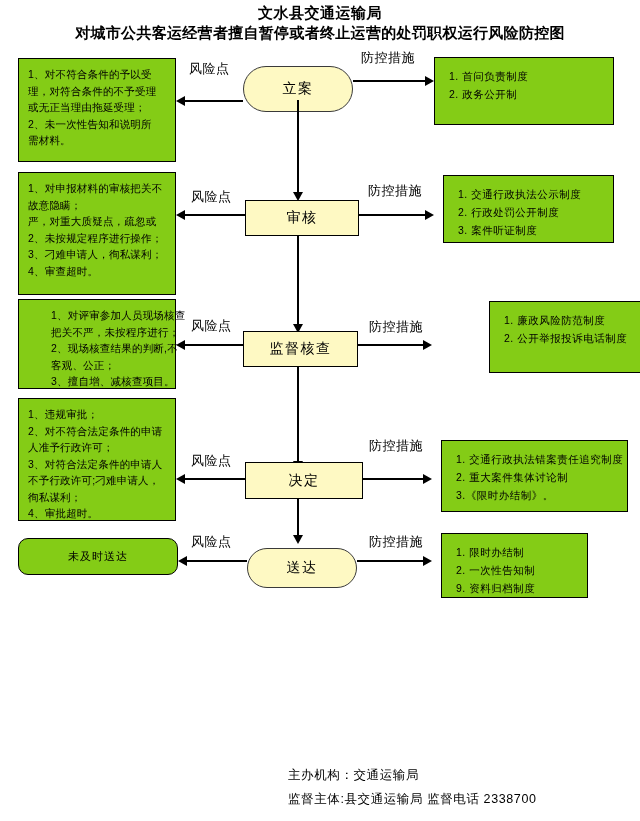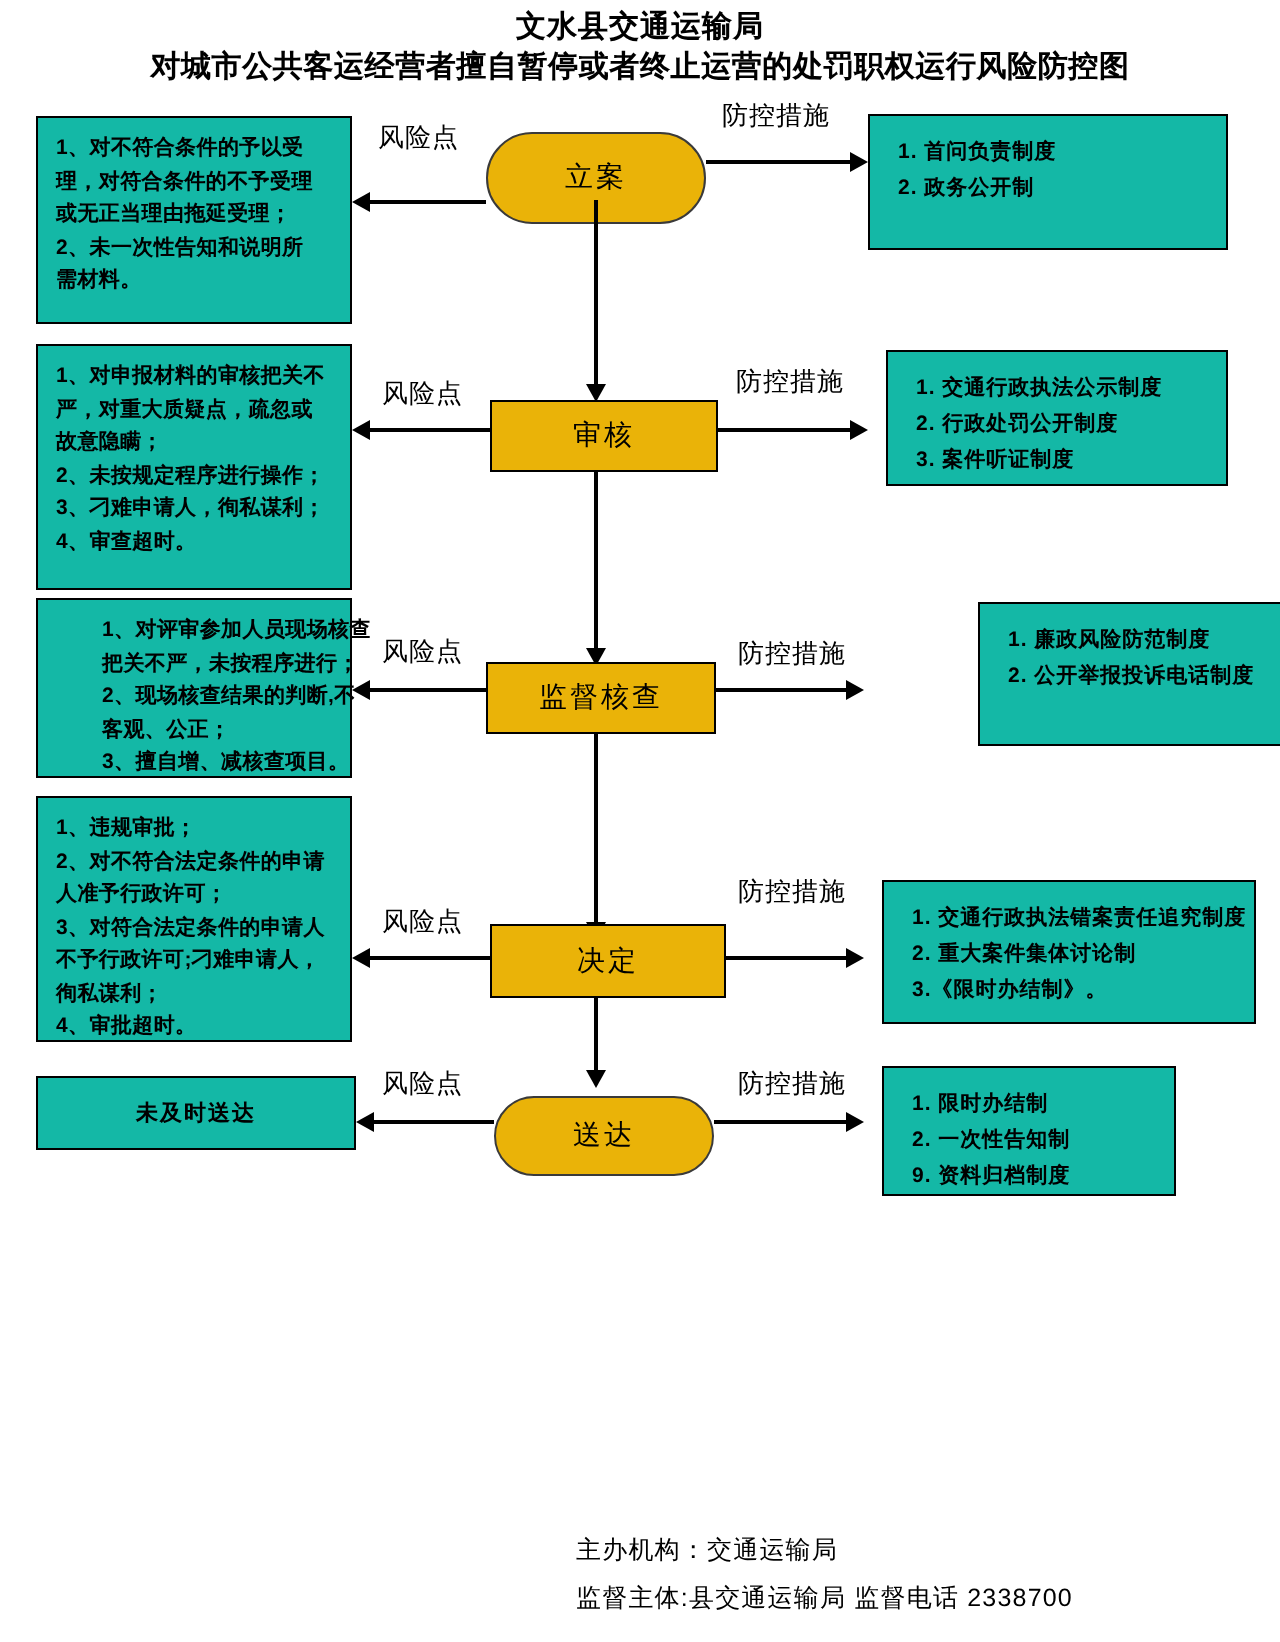--- a/index.html
+++ b/index.html
@@ -37,23 +37,22 @@
     width: 640px;
     text-align: center;
     font-size: 15px;
     font-weight: bold;
     letter-spacing: 0.3px;
   }
   
   .box {
     position: absolute;
     border: 1.6px solid #000;
-    background: #14b8a6;
+    background: #84cc16;
     box-sizing: border-box;
-    font-weight: bold;
   }
   .risk-box {
     padding: 7px 8px 4px 9px;
   }
   .risk-box .ln {
     font-size: 10.5px;
     line-height: 16.5px;
     white-space: nowrap;
     letter-spacing: 0.2px;
   }
@@ -63,30 +62,31 @@
   .meas-box .ln {
     font-size: 10.5px;
     line-height: 18px;
     white-space: nowrap;
     letter-spacing: 0.5px;
   }
   .simple-box {
     display: flex;
     align-items: center;
     justify-content: center;
+    border-radius: 10px;
   }
   .simple-box .ln {
     font-size: 11px;
     letter-spacing: 1px;
   }
   
   .node {
     position: absolute;
     border: 1.6px solid #000;
-    background: #eab308;
+    background: #fef9c3;
     box-sizing: border-box;
     display: flex;
     align-items: center;
     justify-content: center;
     font-size: 14px;
     letter-spacing: 1.5px;
   }
   .node.rounded {
     border-radius: 26px;
     border-color: #3a3a3a;
@@ -166,22 +166,22 @@
 
   <div class="hline" style="left:353px; top:80px; width:72px;"></div>
   <div class="arrow-right" style="left:425px; top:76px;"></div>
   <div class="edge-label" style="left:360px; top:49px;">防控措施</div>
 
   <div class="vline" style="left:297px; top:100px; height:92px;"></div>
   <div class="arrow-down" style="left:293px; top:192px;"></div>
 
   <div class="box risk-box" style="left:18px; top:172px; width:158px; height:123px;">
     <div class="ln">1、对申报材料的审核把关不</div>
+    <div class="ln">故意隐瞒；</div>
     <div class="ln">严，对重大质疑点，疏忽或</div>
-    <div class="ln">故意隐瞒；</div>
     <div class="ln">2、未按规定程序进行操作；</div>
     <div class="ln">3、刁难申请人，徇私谋利；</div>
     <div class="ln">4、审查超时。</div>
   </div>
 
   <div class="node" style="left:245px; top:200px; width:114px; height:36px;">审核</div>
 
   <div class="box meas-box" style="left:443px; top:175px; width:171px; height:68px;">
     <div class="ln">1. 交通行政执法公示制度</div>
     <div class="ln">2. 行政处罚公开制度</div>

